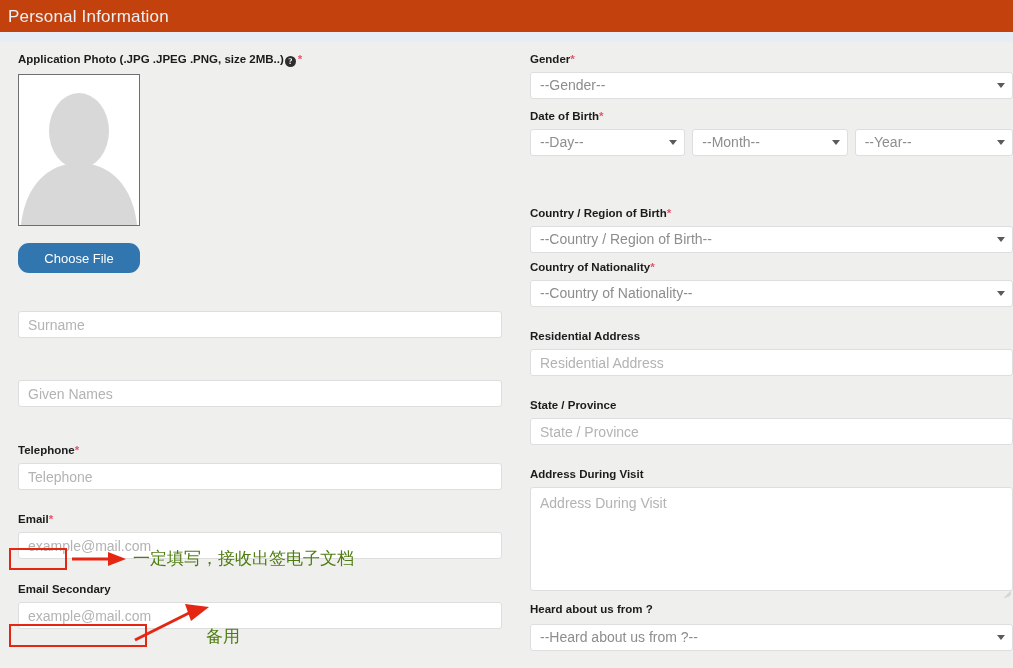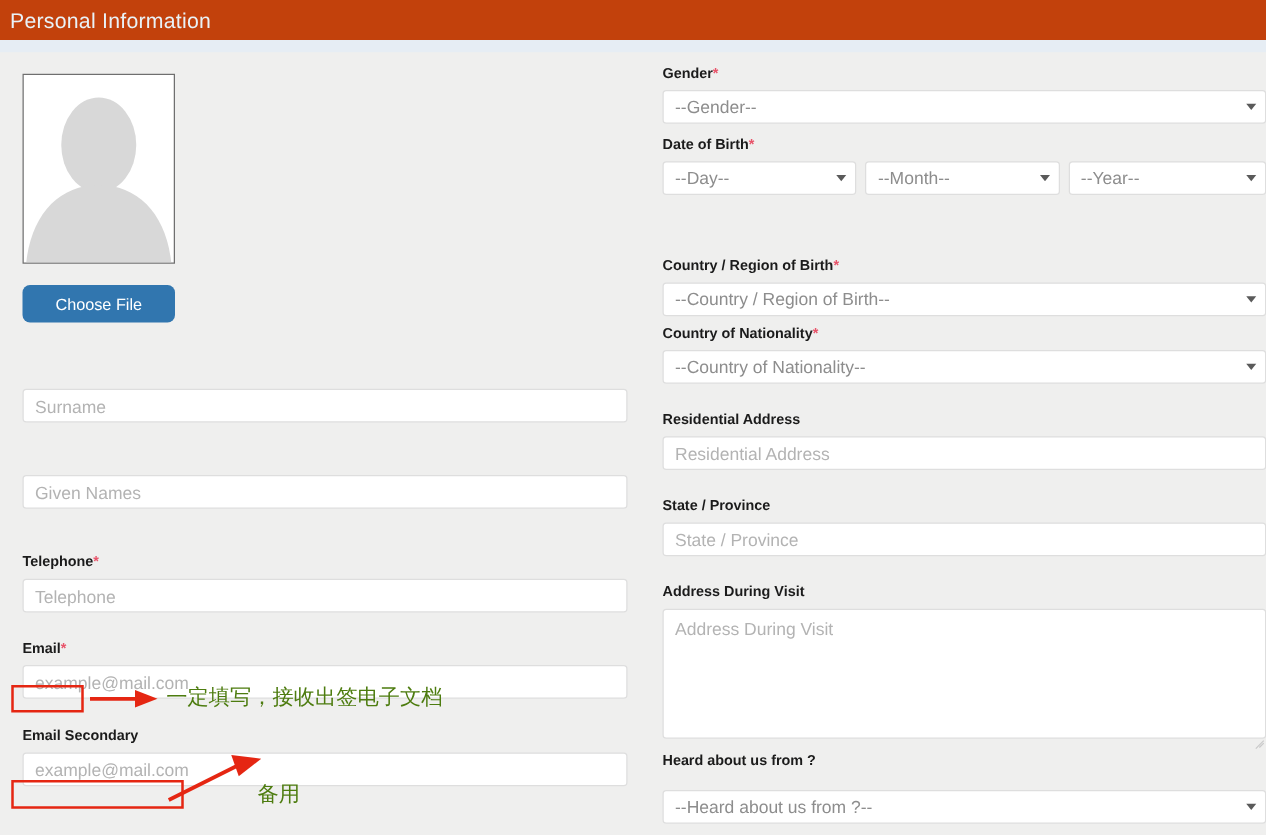--- a/index.html
+++ b/index.html
@@ -165,21 +165,21 @@
     box-sizing: border-box;
     overflow: hidden;
     position: relative;
   }
   .btn-choose {
     margin-top: 17px;
     width: 122px;
     height: 30px;
     background: #3176af;
     border: none;
-    border-radius: 6px;
+    border-radius: 11px;
     color: #fff;
     font-size: 13px;
     font-family: "Liberation Sans", sans-serif;
     cursor: pointer;
   }
 
   
   .anno {
     position: absolute;
     pointer-events: none;
@@ -202,20 +202,23 @@
 <div class="page-header">
   <span class="title">Personal Information</span>
 </div>
 <div class="header-underline"></div>
 
 <div class="form-body">
 
   <div class="col col-left">
 
     <div class="field" style="position:absolute;top:10px;left:0;">
+      <span class="flabel">
+        <span>Application Photo (.JPG .JPEG .PNG, size 2MB..)</span><span class="help-icon">?</span><span class="req">*</span>
+      </span>
       <div class="photo-box" style="margin-top:7px;">
         <svg width="120" height="150" viewBox="0 0 120 150">
           <ellipse cx="60" cy="56" rx="30" ry="38" fill="#d8d8d8"></ellipse>
           <path d="M60 88 C 28 88 6 112 2 150 L118 150 C 114 112 92 88 60 88 Z" fill="#d8d8d8"></path>
         </svg>
       </div>
       <button class="btn-choose">Choose File</button>
     </div>
 
     <div class="field" style="position:absolute;top:263px;left:0;width:484px;">
@@ -308,21 +311,21 @@
         <textarea class="tarea" placeholder="Address During Visit" style=""></textarea>
         <span class="grip">
           <i style="width:9px;top:7px;"></i>
             <i style="width:5px;top:9px;"></i>
         </span>
       </div>
     </div>
 
     <div class="field" style="position:absolute;top:560px;left:0;width:483px;">
       <span class="flabel"><span>Heard about us from ?</span><span class="req"></span></span>
-      <div class="sel-wrap" style="margin-top:16px;">
+      <div class="sel-wrap" style="margin-top:8px;">
         <select class="sel"></select>
         <span class="sel-text">--Heard about us from ?--</span>
         <span class="sel-arrow"></span>
       </div>
     </div>
   </div>
 
   <div class="anno" style="left:9px; top:506px; width:58px; height:22px;">
     <div class="anno-box" style="width:100%;height:100%;"></div>
   </div>

